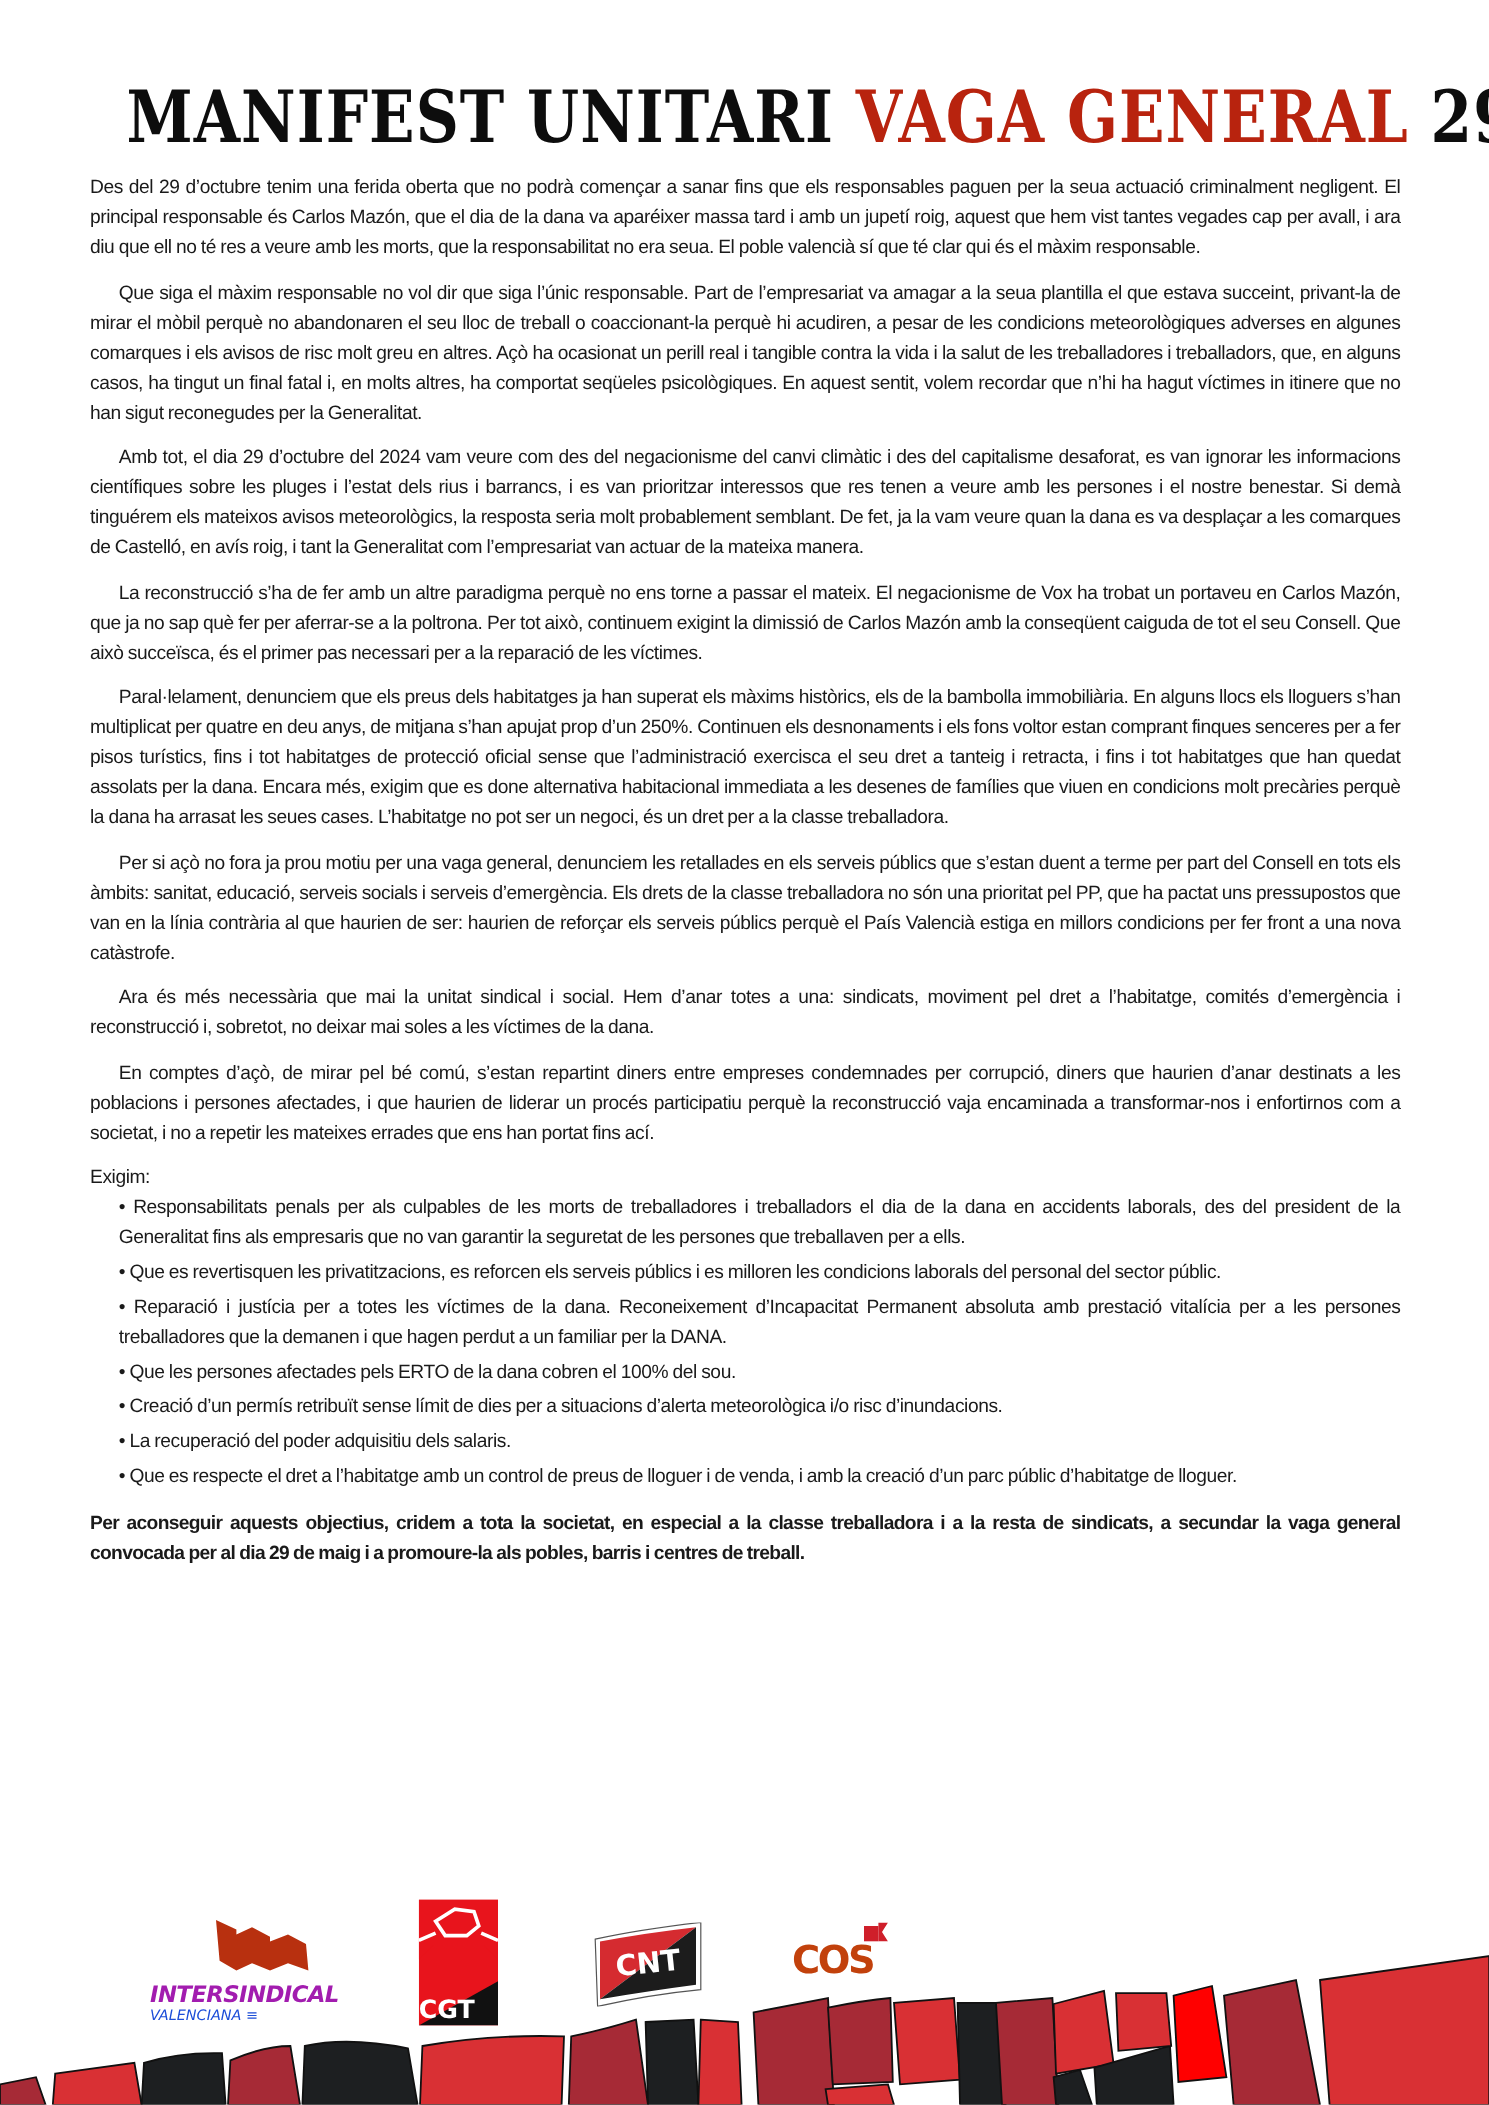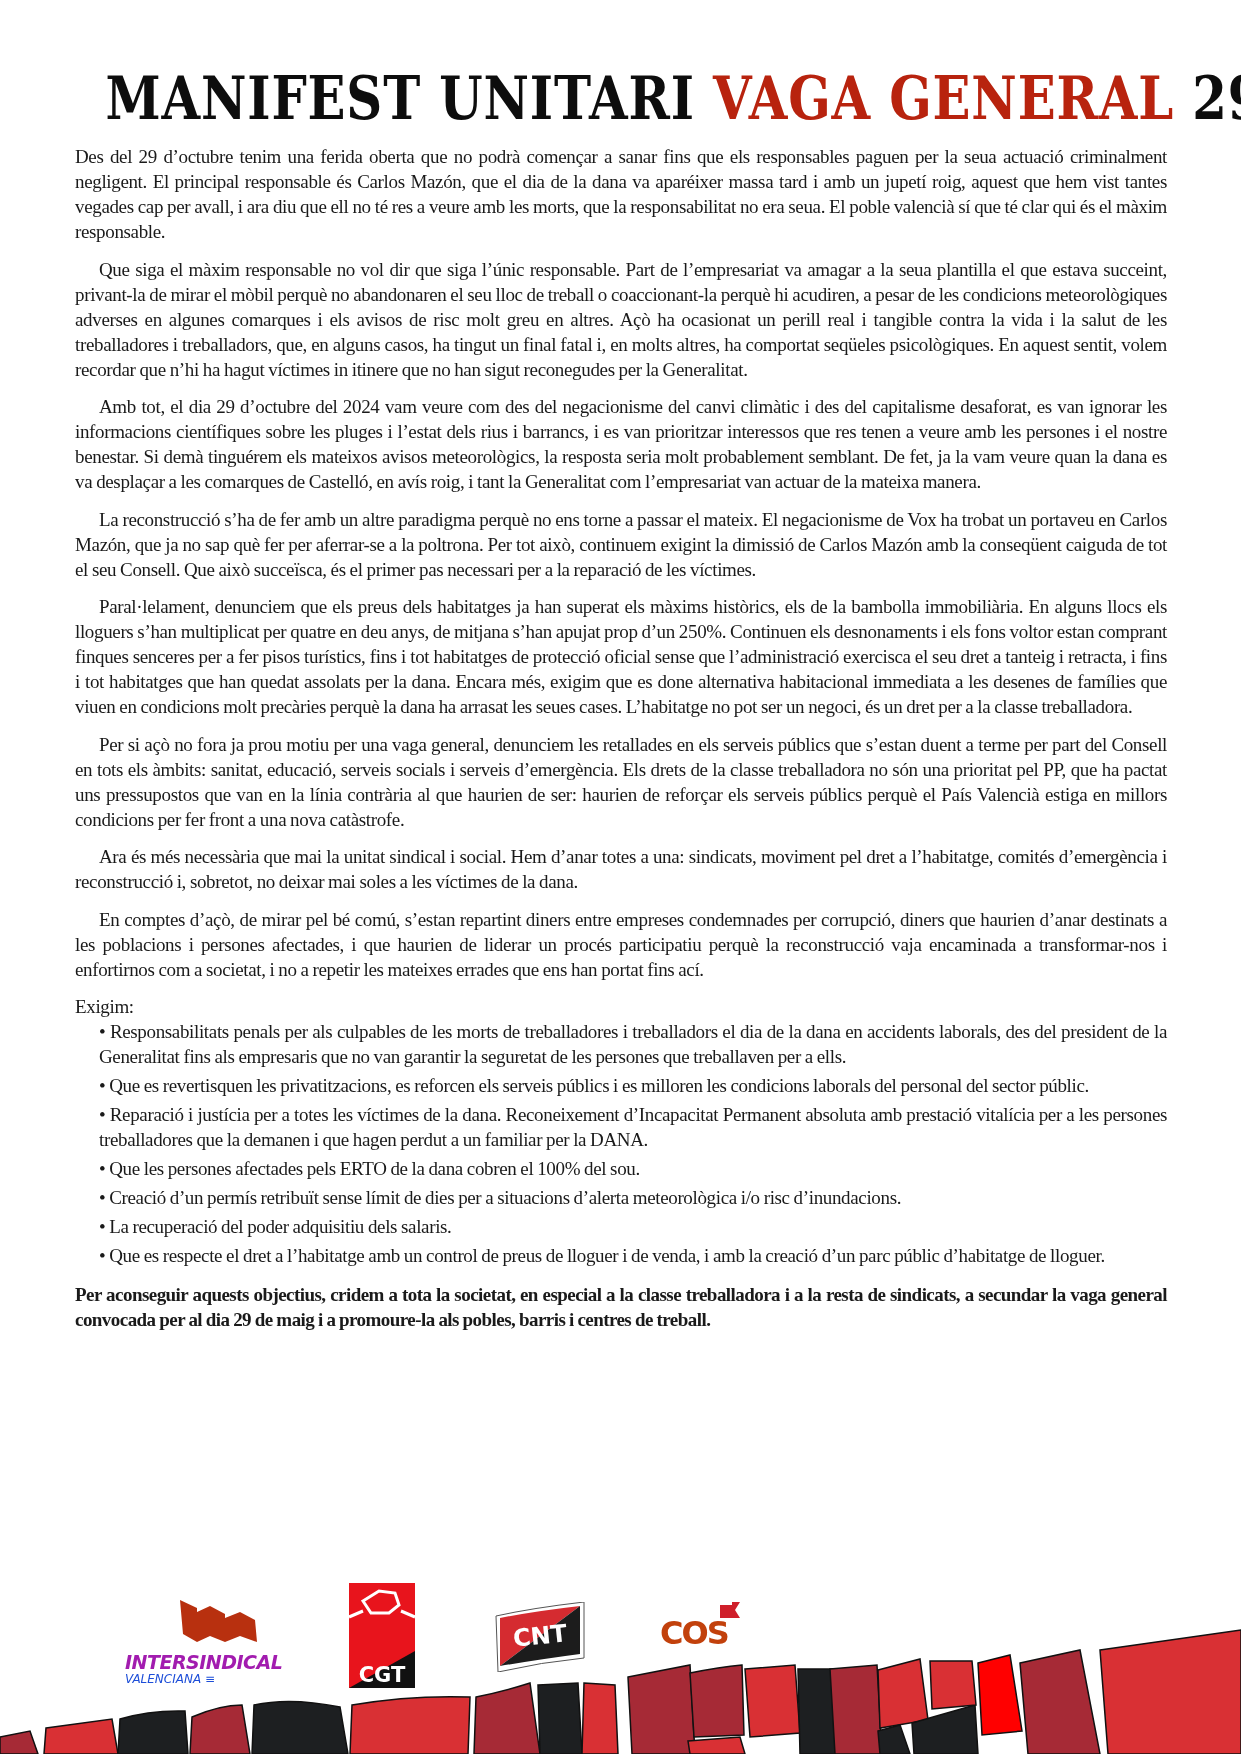--- a/index.html
+++ b/index.html
@@ -6,21 +6,21 @@
   body { width:1241px; height:1754px; position:relative; overflow:hidden; font-family:"DejaVu Sans Condensed","DejaVu Sans", sans-serif; color:#1a1a1a; }
   .title {
     position:absolute; left:0; top:62px; width:1241px; text-align:center;
     font-family:"DejaVu Serif", serif; font-weight:bold; font-size:60px; letter-spacing:1px;
     line-height:72px; transform:scaleX(0.83); transform-origin:center top; white-space:nowrap;
   }
   .title .red { color:#b8230e; }
   .title .black { color:#0d0d0d; }
   .body-text {
     position:absolute; left:75px; top:144px; width:1092px;
-    font-family:Liberation Serif, serif; font-size:19px; line-height:25px;
+    font-family:Liberation Sans, sans-serif; font-size:16px; line-height:25px;
     text-align:justify; letter-spacing:-0.35px; word-spacing:-0.5px;
     font-stretch:condensed;
   }
   .body-text p { margin:0 0 12.5px 0; text-indent:24px; }
   .body-text p.first { text-indent:0; }
   .body-text .exigim-label { margin:0; text-indent:0; }
   .body-text ul { list-style:none; margin:0 0 12px 0; padding:0 0 0 24px; }
   .body-text li { margin:0 0 4px 0; }
   .body-text .closing { font-weight:bold; text-indent:0; letter-spacing:-0.55px; margin-top:14px; }
   .logos { position:absolute; left:0; top:1580px; width:1241px; height:110px; }
@@ -100,21 +100,21 @@
   <div class="logo" style="left:349px;top:3px;width:66px;height:105px;">
     <svg width="66" height="105" viewBox="0 0 66 105">
       <rect x="0" y="0" width="66" height="105" fill="#e8141c"></rect>
       <polygon points="0,105 66,68 66,105" fill="#111"></polygon>
       <rect x="0" y="30" width="66" height="3" fill="#fff"></rect>
       <polygon points="12,38 54,38 66,50 66,0 0,0 0,50" fill="#e8141c"></polygon>
       <path d="M14,18 L30,8 L46,10 L50,22 L40,30 L22,30 Z" fill="none" stroke="#fff" stroke-width="3"></path>
       <path d="M0,34 L14,28 M52,28 L66,34" stroke="#fff" stroke-width="3"></path>
       <polygon points="16,40 50,40 58,48 8,48" fill="#fff" opacity="0"></polygon>
     </svg>
-    <div style="position:absolute;left:0;top:80px;width:66px;text-align:center;font-family:'DejaVu Sans',sans-serif;font-weight:bold;font-size:21px;color:#fff;">CGT</div>
+    <div style="position:absolute;left:0;top:80px;width:66px;font-family:'DejaVu Sans',sans-serif;font-weight:bold;font-size:21px;color:#fff;">CGT</div>
   </div>
 
   <div class="logo" style="left:492px;top:22px;width:95px;height:70px;">
     <svg width="95" height="70" viewBox="0 0 95 70">
       <path d="M4,14 Q40,6 92,0 L92,56 Q50,60 6,70 Z" fill="#fff" stroke="#555" stroke-width="1"></path>
       <path d="M8,16 Q44,9 88,4 L8,64 Z" fill="#d52b30"></path>
       <path d="M88,4 L88,52 Q50,57 8,64 Z" fill="#1c1c1c"></path>
     </svg>
     <div style="position:absolute;left:8px;top:20px;width:80px;text-align:center;font-family:'DejaVu Sans',sans-serif;font-weight:bold;font-size:24px;color:#fff;transform:rotate(-6deg);">CNT</div>
   </div>

